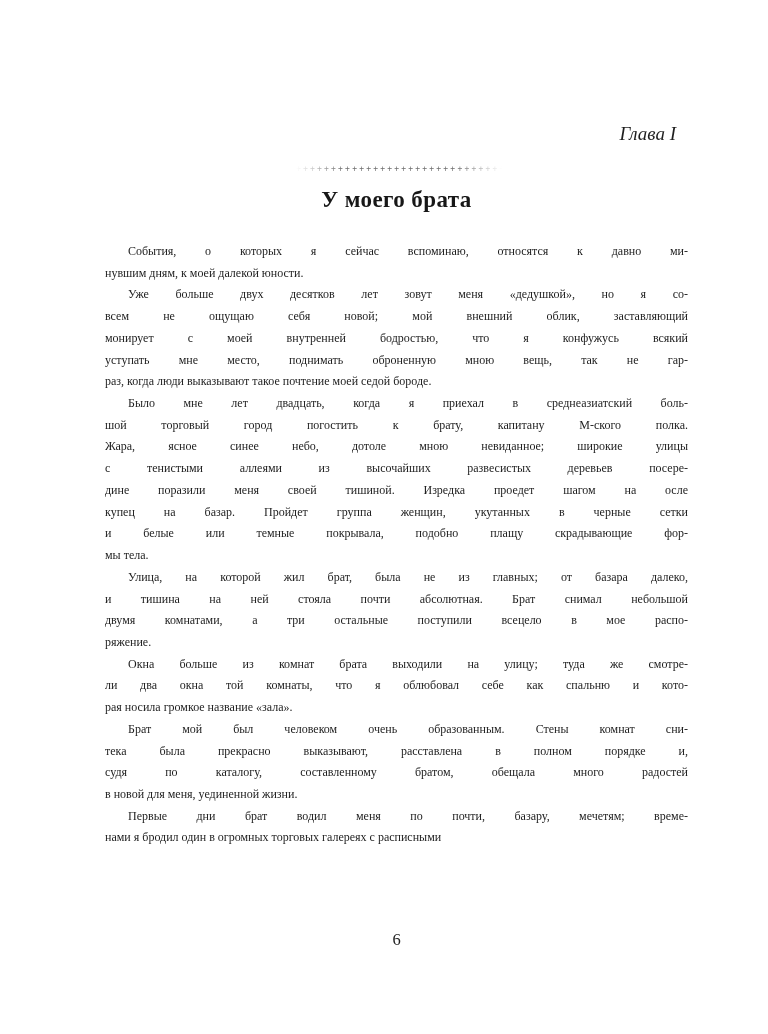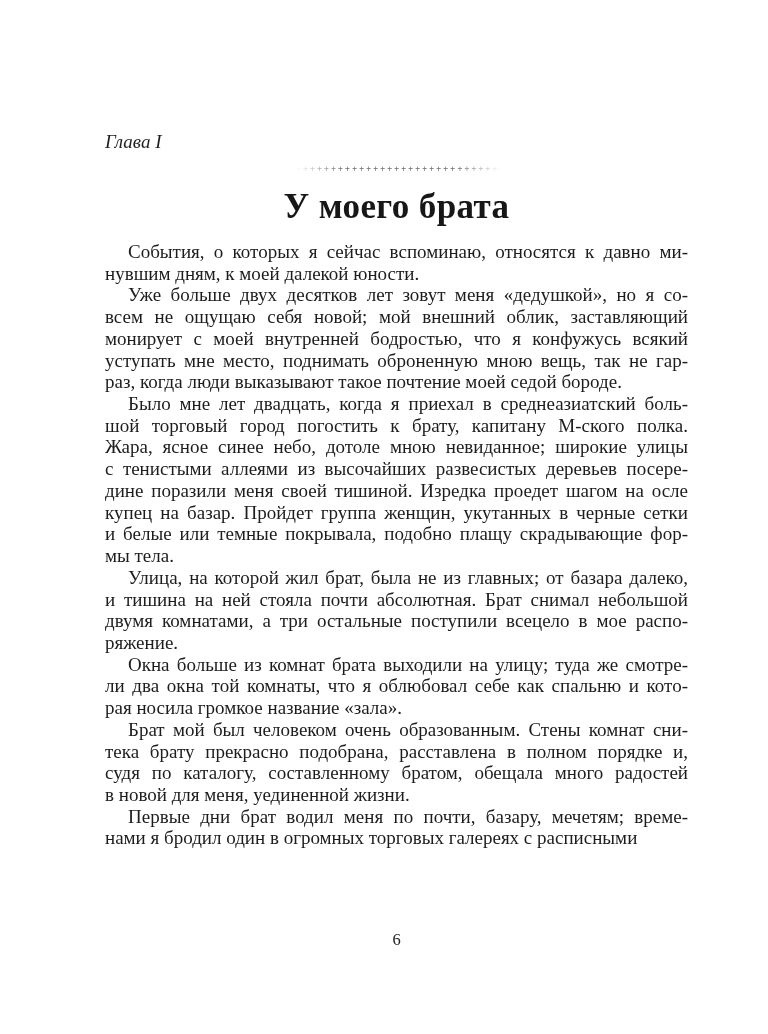--- a/index.html
+++ b/index.html
@@ -9,52 +9,51 @@
     font-family: "Liberation Serif", serif;
     overflow: hidden;
   }
   .page {
     position: absolute; left: 0; top: 0;
     width: 768px; height: 1034px;
     background: #ffffff;
   }
   .chapter-label {
     position: absolute; top: 123px; left: 105px; right: 92px;
-    text-align: left;
+    text-align: right;
     font-style: italic;
     font-size: 19px;
     color: #1f1f1f;
-    margin-top: 8px;
   }
   .ornament {
     position: absolute; top: 162px; left: 296px;
     width: 206px; height: 14px;
     overflow: hidden;
     white-space: nowrap;
     text-align: center;
     font-family: "DejaVu Sans Mono", monospace;
     font-size: 8px; line-height: 14px;
     letter-spacing: 2.2px;
     color: #6e6e6e;
     -webkit-mask-image: linear-gradient(to right, transparent 0%, #000 22%, #000 78%, transparent 100%);
             mask-image: linear-gradient(to right, transparent 0%, #000 22%, #000 78%, transparent 100%);
   }
   .chapter-title {
     position: absolute; top: 187px; left: 105px; right: 80px;
     margin: 0;
     text-align: center;
     font-weight: 600;
-    font-size: 35px;
+    font-size: 23px;
     letter-spacing: 0.4px;
     color: #171717;
   }
   .body-text {
     position: absolute; top: 241px; left: 105px;
     width: 583px;
-    font-size: 19px;
+    font-size: 12px;
     line-height: 21.72px;
     color: #1d1d1d;
   }
   .para { margin: 0; padding: 0; }
   .line {
     display: block;
     text-align: justify;
     text-align-last: justify;
   }
   .line.first { text-indent: 23px; }
@@ -105,21 +104,21 @@
         <span class="line">двумя комнатами, а три остальные поступили всецело в мое распо-</span>
         <span class="line last">ряжение.</span>
       </p>
       <p class="para">
         <span class="line first">Окна больше из комнат брата выходили на улицу; туда же смотре-</span>
         <span class="line">ли два окна той комнаты, что я облюбовал себе как спальню и кото-</span>
         <span class="line last">рая носила громкое название «зала».</span>
       </p>
       <p class="para">
         <span class="line first">Брат мой был человеком очень образованным. Стены комнат сни-</span>
-        <span class="line">тека брату прекрасно подобрана, расставлена в полном порядке и,</span>
+        <span class="line">тека была прекрасно выказывают, расставлена в полном порядке и,</span>
         <span class="line">судя по каталогу, составленному братом, обещала много радостей</span>
         <span class="line last">в новой для меня, уединенной жизни.</span>
       </p>
       <p class="para">
         <span class="line first">Первые дни брат водил меня по почти, базару, мечетям; време-</span>
         <span class="line last">нами я бродил один в огромных торговых галереях с расписными</span>
       </p>
     </div>
 
   <div class="page-number">6</div>

